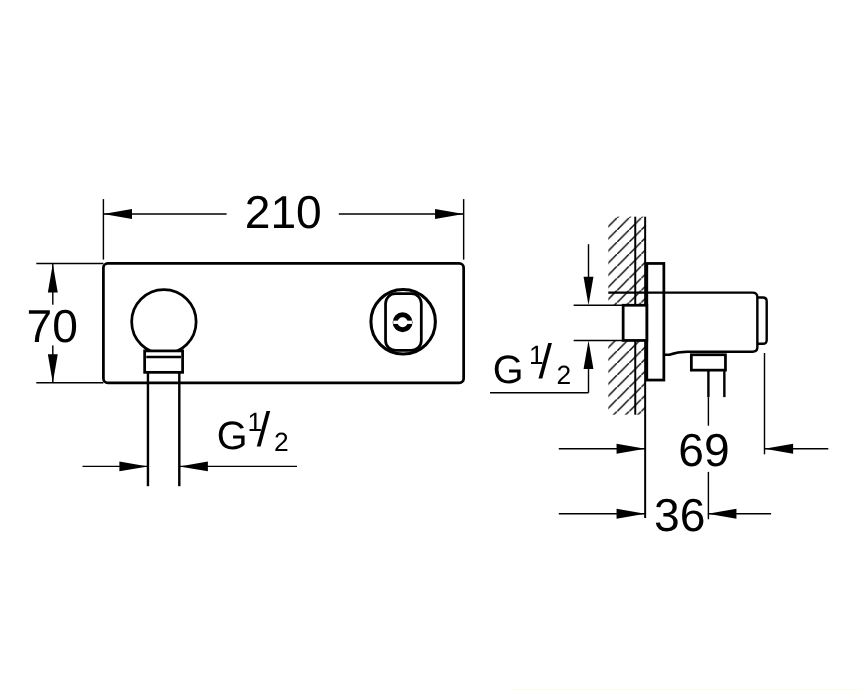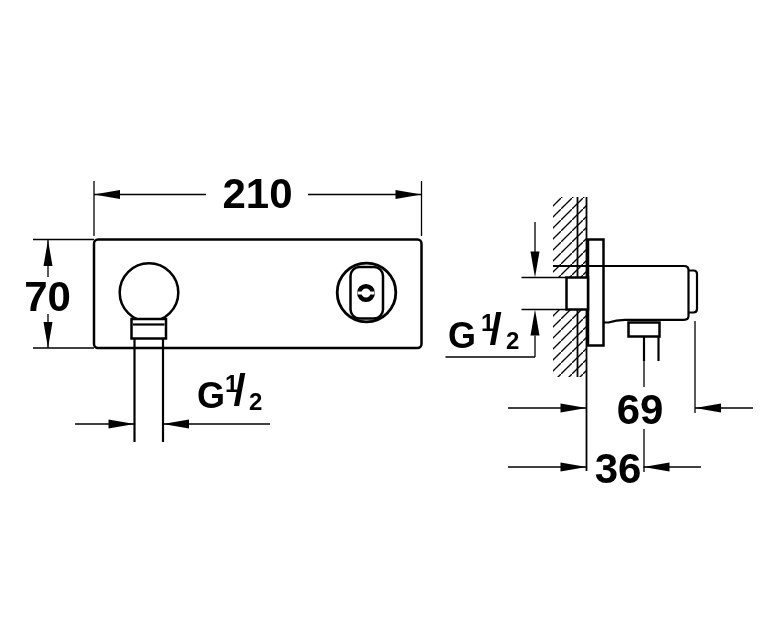--- a/index.html
+++ b/index.html
@@ -6,21 +6,20 @@
     margin: 0;
     padding: 0;
     background: #ffffff;
   }
   .stage {
     position: relative;
     width: 783px;
     height: 627px;
     background: #fef9c3;
     overflow: hidden;
-    font-weight: bold;
   }
   svg { display: block; }
   text {
     font-family: "Liberation Sans", "DejaVu Sans", sans-serif;
     fill: #000000;
   }
   .dim-num { font-size: 42px; }
   .thread-g { font-size: 36px; }
   .thread-frac { font-size: 24px; }
   .thread-slash { font-size: 44px; }

